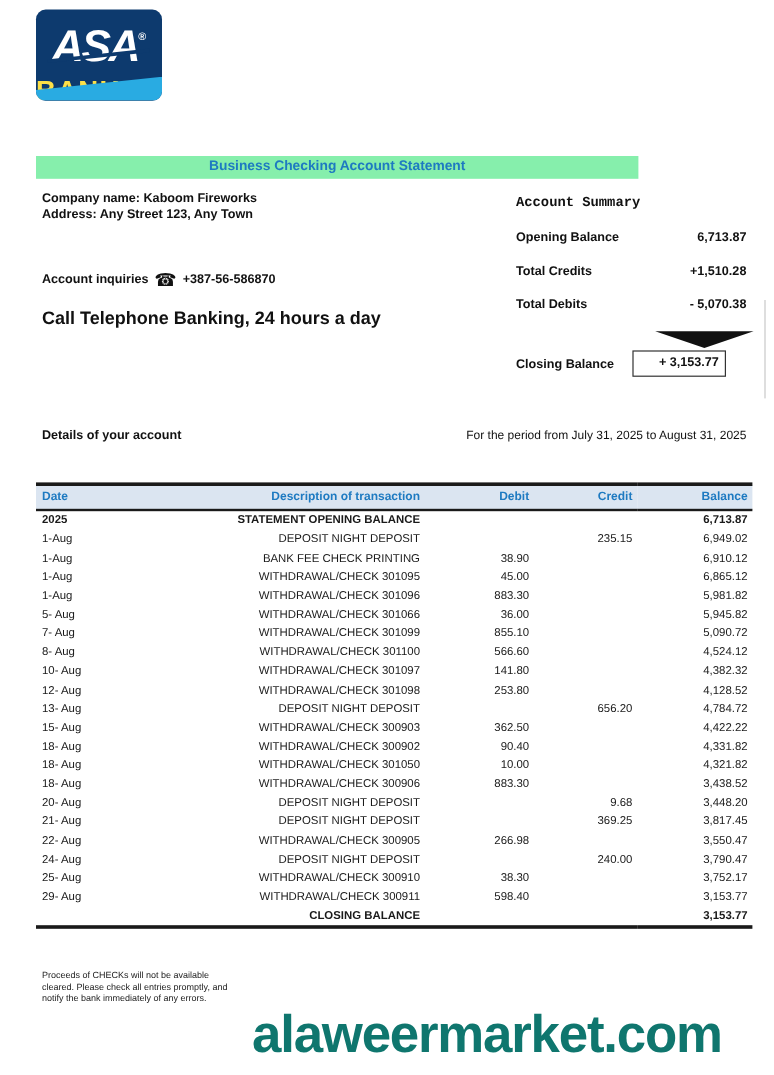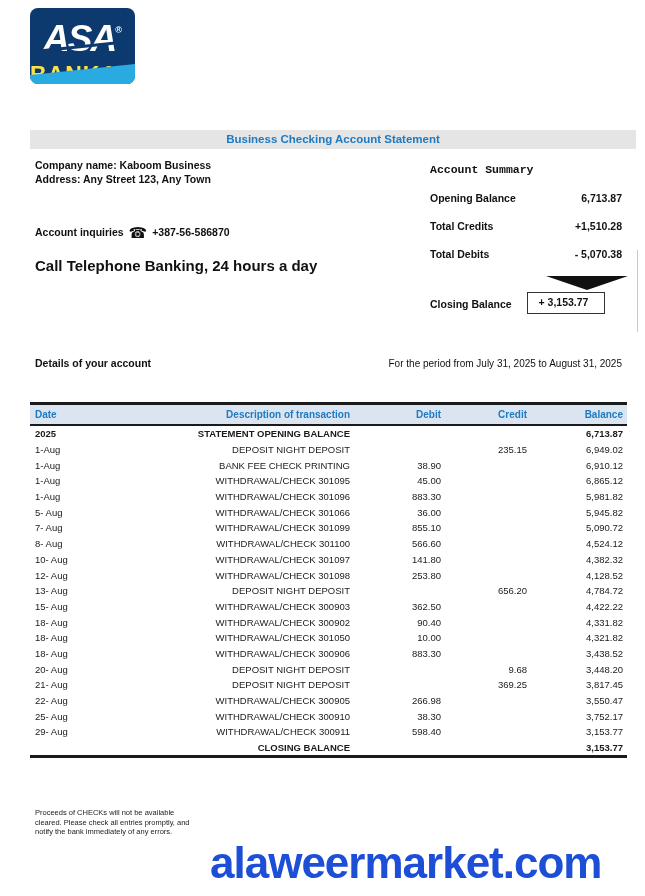--- a/index.html
+++ b/index.html
@@ -12,81 +12,81 @@
   .logo-asa{position:relative;text-align:center;margin-top:12px;font-weight:bold;font-style:italic;
             font-size:37px;line-height:1;color:#fff;letter-spacing:-2px;}
   .logo-asa sup{font-size:9px;font-style:normal;letter-spacing:0;vertical-align:18px;}
   .logo-slash{position:absolute;left:9px;top:37px;width:86px;height:2.5px;background:#0d3a6e;
               transform:rotate(-6deg);}
   .logo-banka{text-align:left;margin-top:5px;font-weight:bold;font-size:23px;color:#fde047;letter-spacing:1px;}
   .logo-stripe{position:absolute;left:0;bottom:0;width:100%;height:20px;background:#29abe2;
                clip-path:polygon(0 55%,100% 0,100% 100%,0 100%);}
 
   
-  .title-bar{position:absolute;left:30px;top:130px;width:606px;height:19px;background:#e5e5e5;
+  .title-bar{position:absolute;left:30px;top:130px;width:502px;height:19px;background:#86efac;
              text-align:center;line-height:19px;font-size:11.5px;font-weight:bold;color:#1e7ac1;}
 
   
   .company{position:absolute;left:35px;top:158px;font-size:10.5px;font-weight:bold;line-height:14px;}
   .inquiries{position:absolute;left:35px;top:224px;font-size:10.5px;font-weight:bold;}
   .phone-glyph{font-family:"DejaVu Sans",sans-serif;font-size:15px;vertical-align:-2px;padding:0 2px;}
   .telebanking{position:absolute;left:35px;top:257px;font-size:15px;font-weight:bold;}
 
   
   .summary-title{position:absolute;left:430px;top:163px;font-size:11.5px;font-weight:bold;font-family:Liberation Mono, monospace;}
   .summary-row{position:absolute;left:430px;width:192px;display:flex;justify-content:space-between;
                font-size:10.5px;font-weight:bold;}
   .summary-row.r0{top:192px}.summary-row.r1{top:220px}.summary-row.r2{top:248px}
   .arrow-down{position:absolute;left:546px;top:276px;width:0;height:0;
               border-left:41px solid transparent;border-right:41px solid transparent;
               border-top:14px solid #111;}
   .closing-label{position:absolute;left:430px;top:298px;font-size:10.5px;font-weight:bold;}
   .closing-box{position:absolute;left:527px;top:292px;width:78px;height:22px;border:1.5px solid #333;
-               box-sizing:border-box;text-align:center;line-height:19px;padding-right:5px;
+               box-sizing:border-box;text-align:right;line-height:19px;padding-right:5px;
                font-size:10.5px;font-weight:bold;background:#fff;}
   .edge-line{position:absolute;left:637px;top:250px;width:1px;height:82px;background:#c9c9c9;}
 
   
   .details-heading{position:absolute;left:35px;top:357px;font-size:10.5px;font-weight:bold;}
   .period{position:absolute;right:23px;top:358px;font-size:10px;}
 
   
   .txn-table{position:absolute;left:30px;top:402px;width:597px;border-collapse:collapse;
              table-layout:fixed;border-top:3px solid #1a1a1a;border-bottom:3px solid #1a1a1a;}
   .txn-table thead th{background:#dbe5f1;color:#1e7ac1;font-size:10px;font-weight:bold;height:19px;
                       border-bottom:2px solid #1a1a1a;padding:0;}
   .txn-table th.c-date,.txn-table td.c-date{text-align:left;padding-left:5px;}
   .txn-table th.c-desc,.txn-table td.c-desc{text-align:right;}
   .txn-table th.c-num,.txn-table td.c-num{text-align:right;padding-right:4px;}
   .txn-table tbody td{font-size:9.5px;height:15.7px;padding:0;white-space:nowrap;color:#1a1a1a;}
   .txn-table tbody tr.bold td{font-weight:bold;}
 
   
   .footnote{position:absolute;left:35px;top:808px;font-size:7.5px;line-height:9.5px;color:#222;}
-  .watermark{position:absolute;left:210px;top:838px;font-size:44px;font-weight:bold;color:#1d4ed8;
+  .watermark{position:absolute;left:210px;top:838px;font-size:44px;font-weight:bold;color:#0f766e;
              letter-spacing:-1px;}
 </style>
 </head>
 <body>
 
 <div class="page">
 
   <div class="logo">
     <div class="logo-asa"><span>ASA</span><sup>®</sup></div>
     <div class="logo-slash"></div>
     <div class="logo-banka">BANKA</div>
     <div class="logo-stripe"></div>
   </div>
 
   <div class="title-bar">
     <span>Business Checking Account Statement</span>
   </div>
 
   <div class="company">
-    <div>Company name: Kaboom Business</div>
+    <div>Company name: Kaboom Fireworks</div>
     <div>Address: Any Street 123, Any Town</div>
   </div>
 
   <div class="inquiries">
     <span>Account inquiries</span>
     <span class="phone-glyph">☎</span>
     <span>+387-56-586870</span>
   </div>
   <div class="telebanking">Call Telephone Banking, 24 hours a day</div>
 
@@ -249,20 +249,27 @@
       <td class="c-num">3,817.45</td>
     </tr>
         <tr>
       <td class="c-date">22- Aug</td>
       <td class="c-desc">WITHDRAWAL/CHECK 300905</td>
       <td class="c-num">266.98</td>
       <td class="c-num"></td>
       <td class="c-num">3,550.47</td>
     </tr>
         <tr>
+      <td class="c-date">24- Aug</td>
+      <td class="c-desc">DEPOSIT NIGHT DEPOSIT</td>
+      <td class="c-num"></td>
+      <td class="c-num">240.00</td>
+      <td class="c-num">3,790.47</td>
+    </tr>
+        <tr>
       <td class="c-date">25- Aug</td>
       <td class="c-desc">WITHDRAWAL/CHECK 300910</td>
       <td class="c-num">38.30</td>
       <td class="c-num"></td>
       <td class="c-num">3,752.17</td>
     </tr>
         <tr>
       <td class="c-date">29- Aug</td>
       <td class="c-desc">WITHDRAWAL/CHECK 300911</td>
       <td class="c-num">598.40</td>

